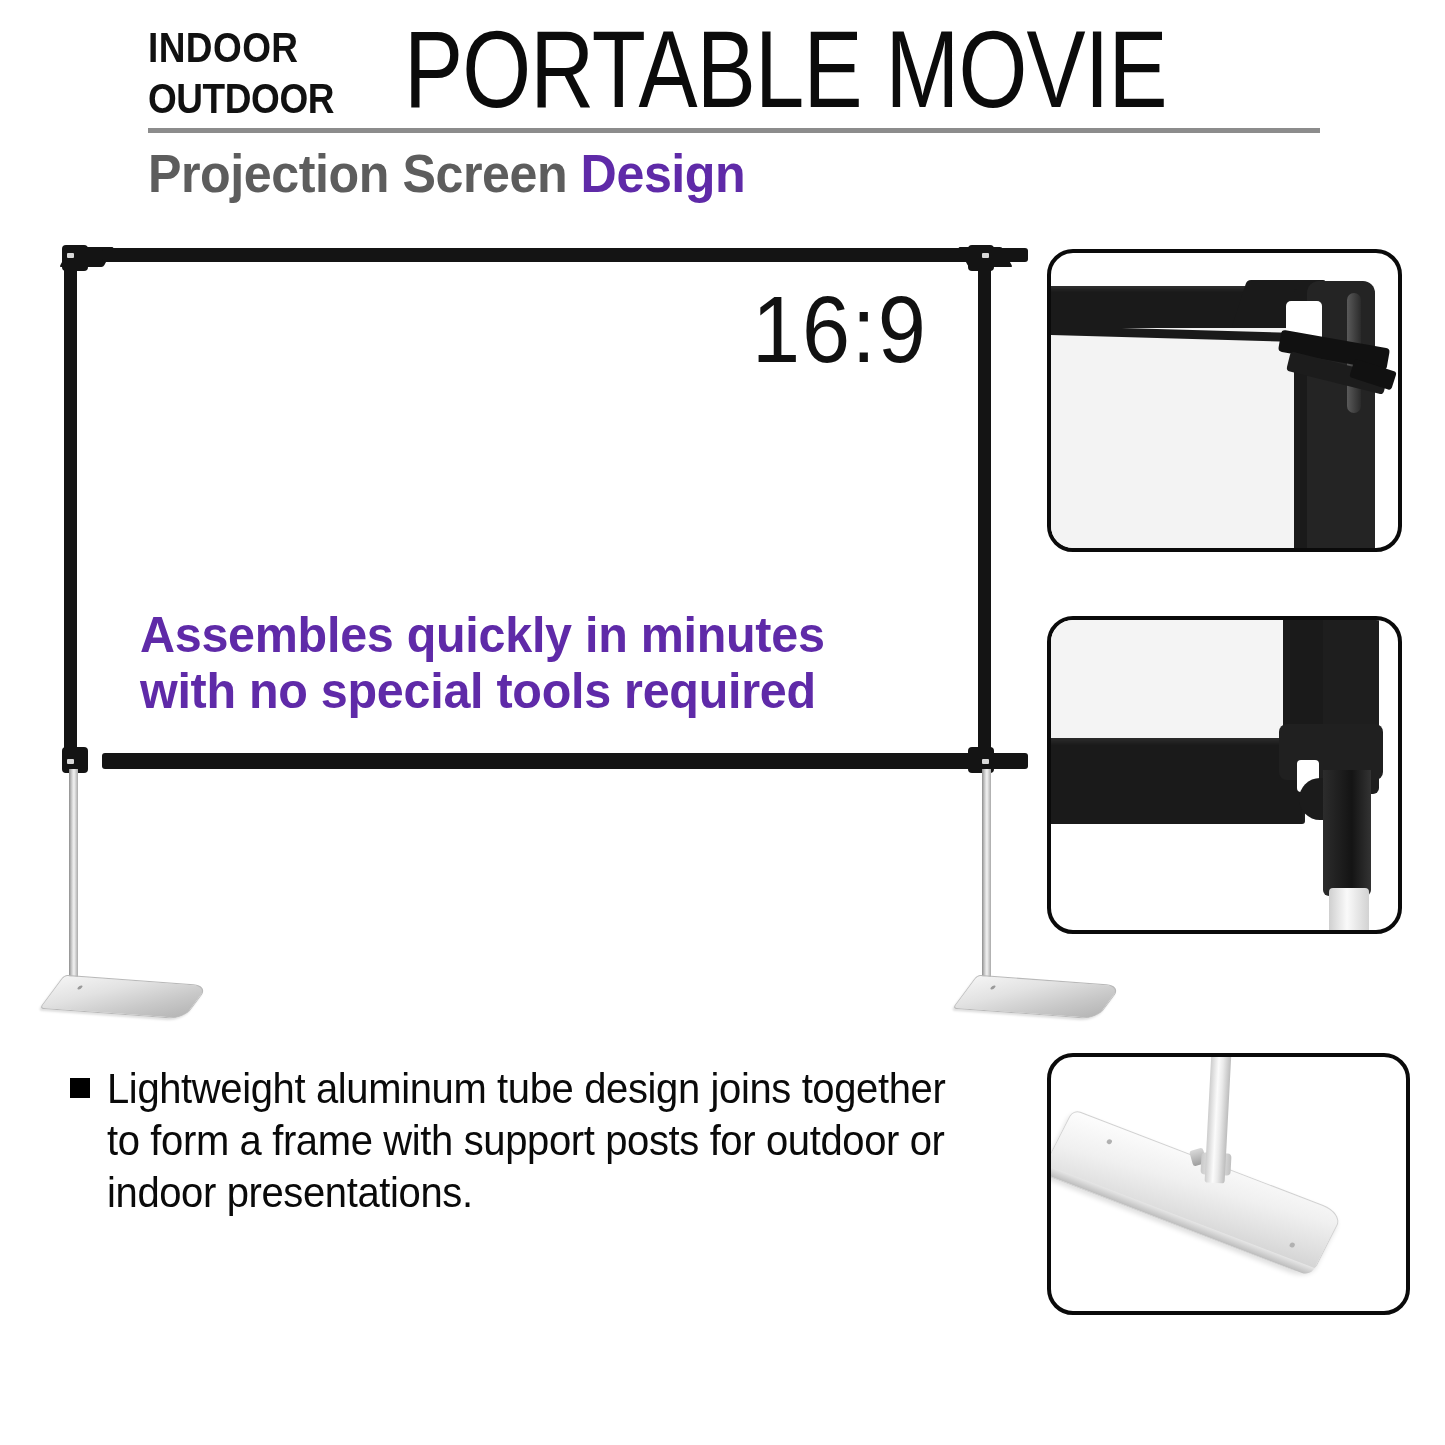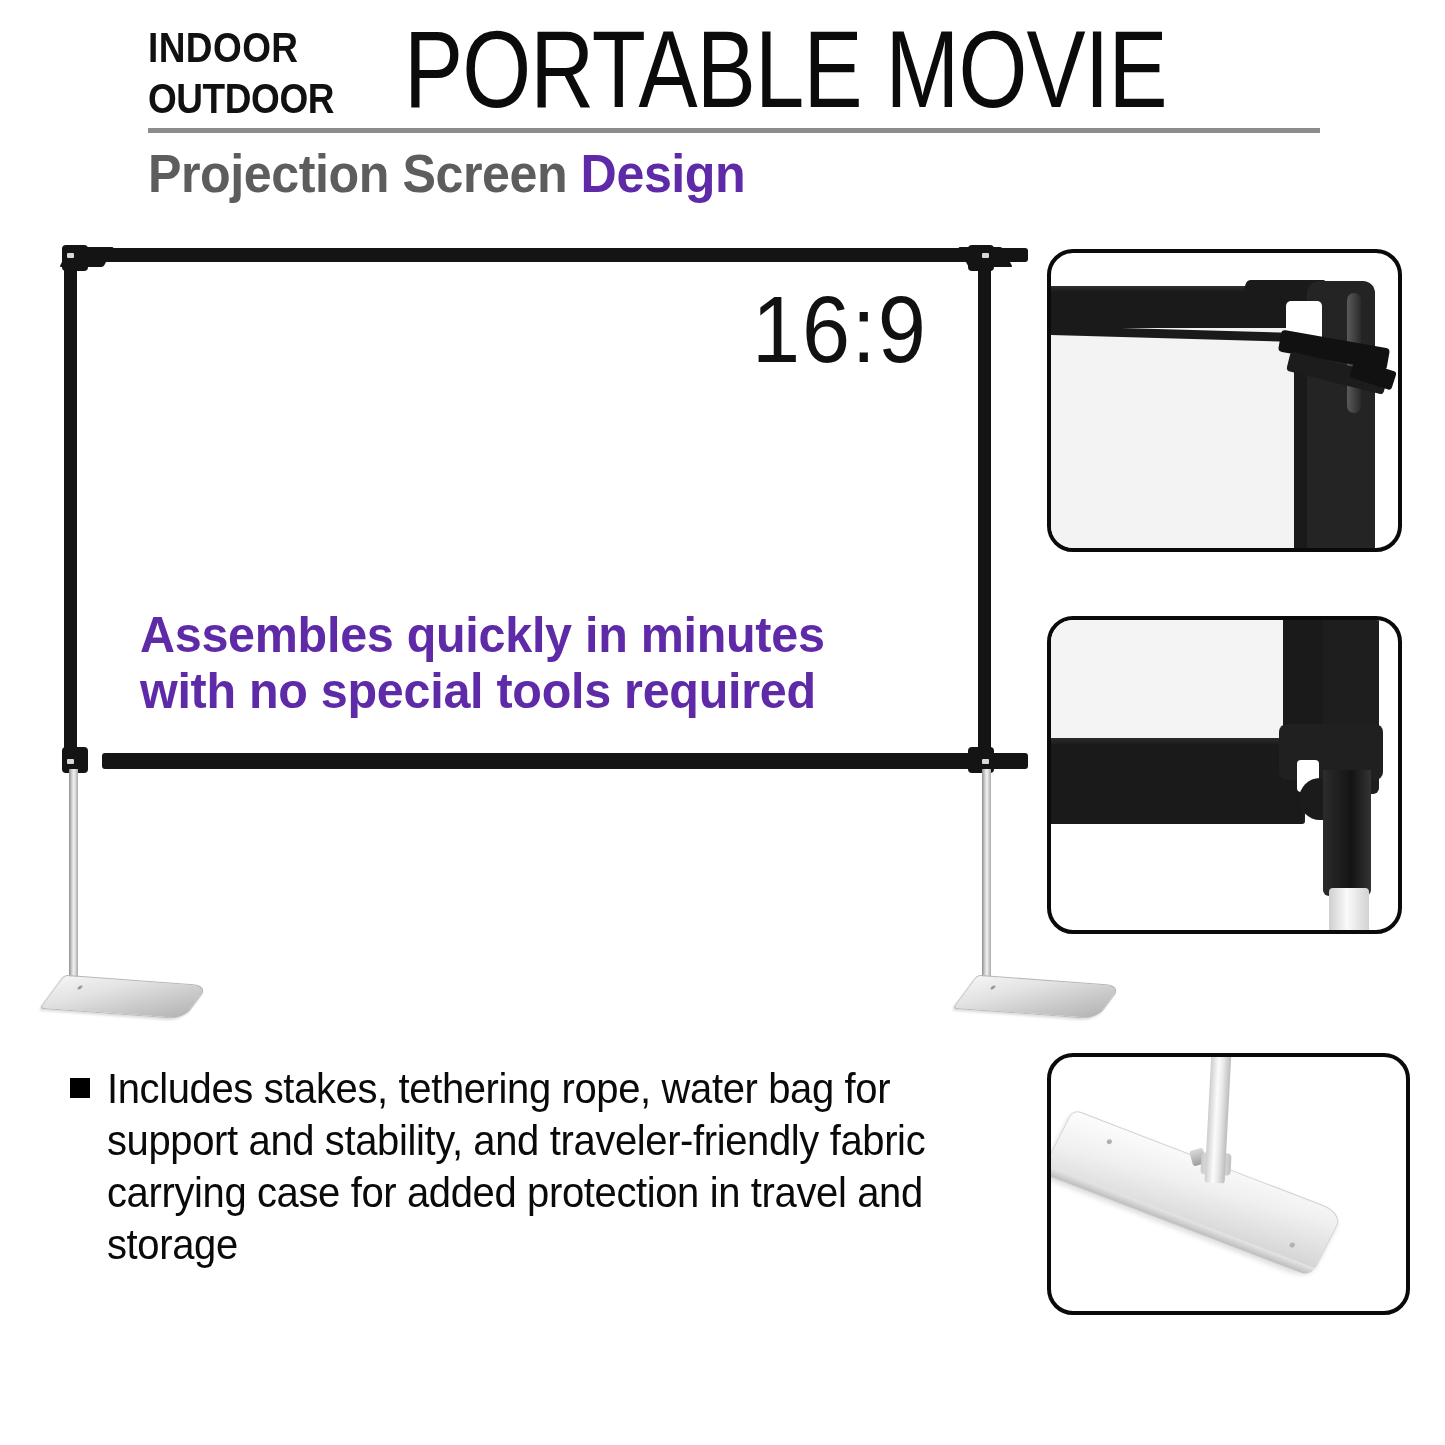--- a/index.html
+++ b/index.html
@@ -316,25 +316,25 @@
     </div>
 
 </div>
 
 <div id="ratio-label">16:9</div>
 
 <div id="screen-headline">Assembles quickly in minutes with no special tools required</div>
 
 <div id="bullets">
 
-
   <div class="bullet-row">
     <span class="bullet-mark"></span>
-    <span class="bullet-text">Includes stakes, tethering rope, water bag for support and stability, and traveler-friendly fabric carrying case for added protection in travel and storage</span>
-  </div>
+    <span class="bullet-text">Lightweight aluminum tube design joins together to form a frame with support posts for outdoor or indoor presentations.</span>
+  </div>
+
 
 </div>
 
 <div class="inset" id="inset-1">
   <div class="inset-inner">
     <div class="i1-white"></div>
     <div class="i1-white-edge"></div>
     <div class="i1-top-trim"></div>
     <div class="i1-top-trim-slant"></div>
     <div class="i1-right-trim"></div>

